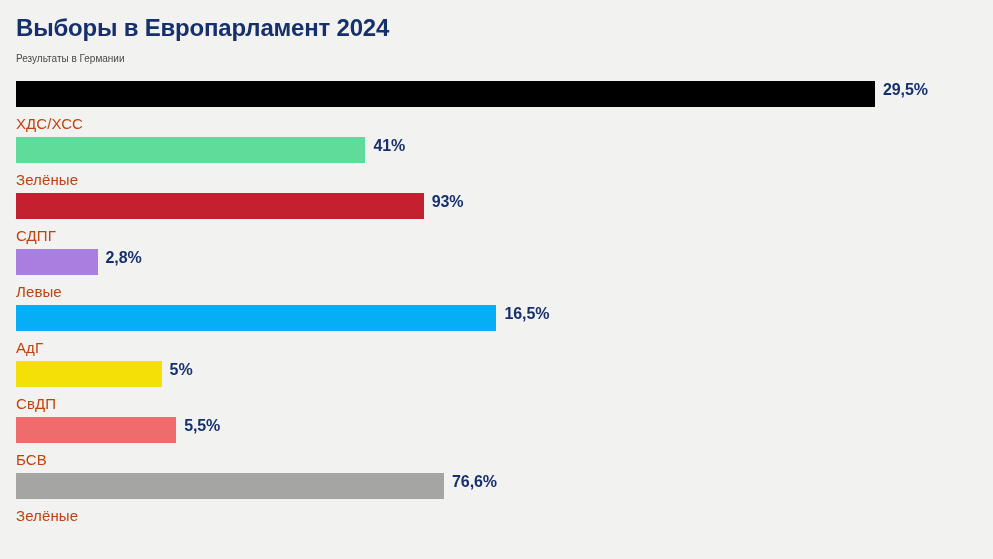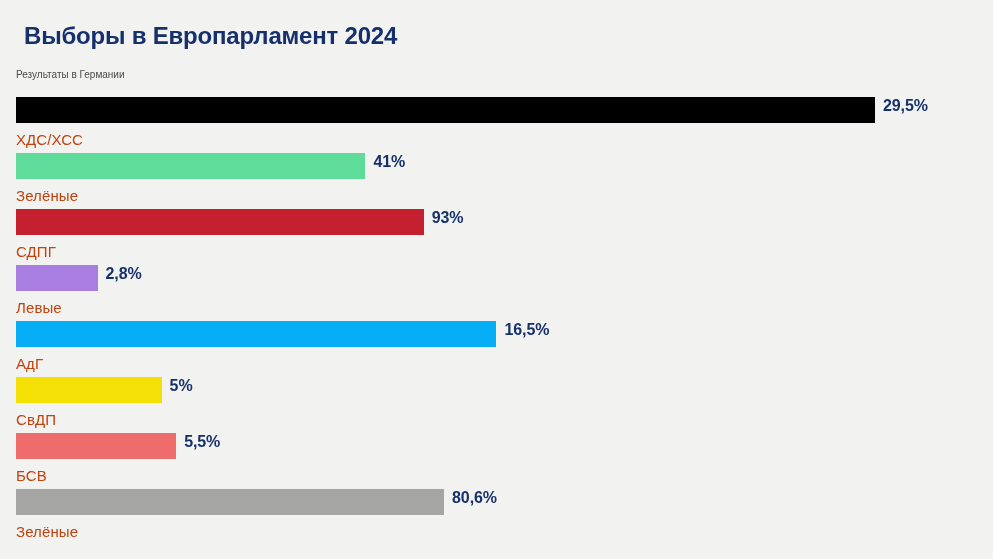--- a/index.html
+++ b/index.html
@@ -24,21 +24,21 @@
   }
   .header {
     padding: 14px 16px 0 16px;
   }
   .title {
     font-size: 24px;
     font-weight: bold;
     color: #16306b;
     letter-spacing: -0.2px;
     line-height: 1.15;
-    margin: 8px;
+    margin: 0;
     padding: 0;
   }
   .subtitle {
     font-size: 10px;
     color: #4a4a4a;
     margin: 0;
     padding-top: 11px;
     line-height: 1.2;
     font-weight: normal;
   }
@@ -133,19 +133,19 @@
       <div class="bar-block">
         <div class="bar-row">
           <div class="bar" style="width: 160.153px; background: rgb(239, 108, 108);"></div>
           <span class="bar-value">5,5%</span>
         </div>
         <div class="bar-label">БСВ</div>
       </div>
       <div class="bar-block">
         <div class="bar-row">
           <div class="bar" style="width: 428.044px; background: rgb(165, 165, 163);"></div>
-          <span class="bar-value">80,6%</span>
+          <span class="bar-value">76,6%</span>
         </div>
         <div class="bar-label">Зелёные</div>
       </div>
     </div>
 
 </div>
 
 </body></html>

